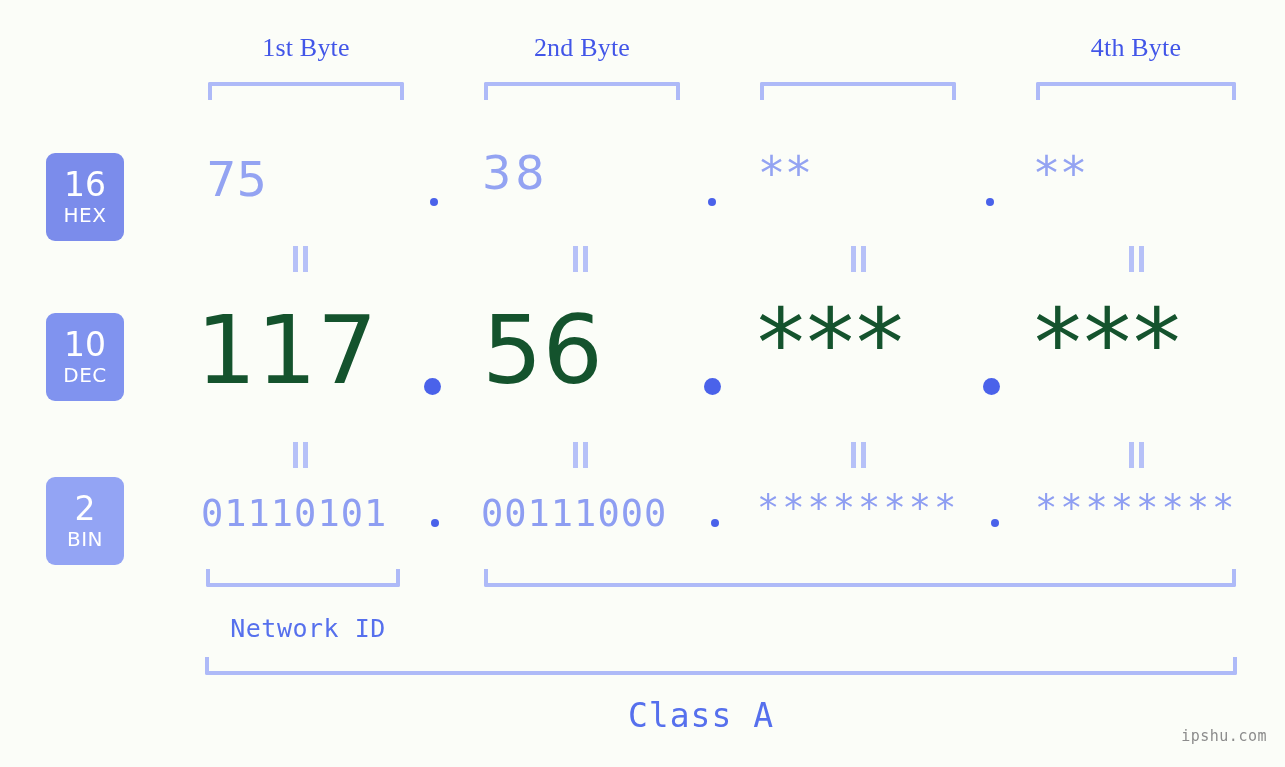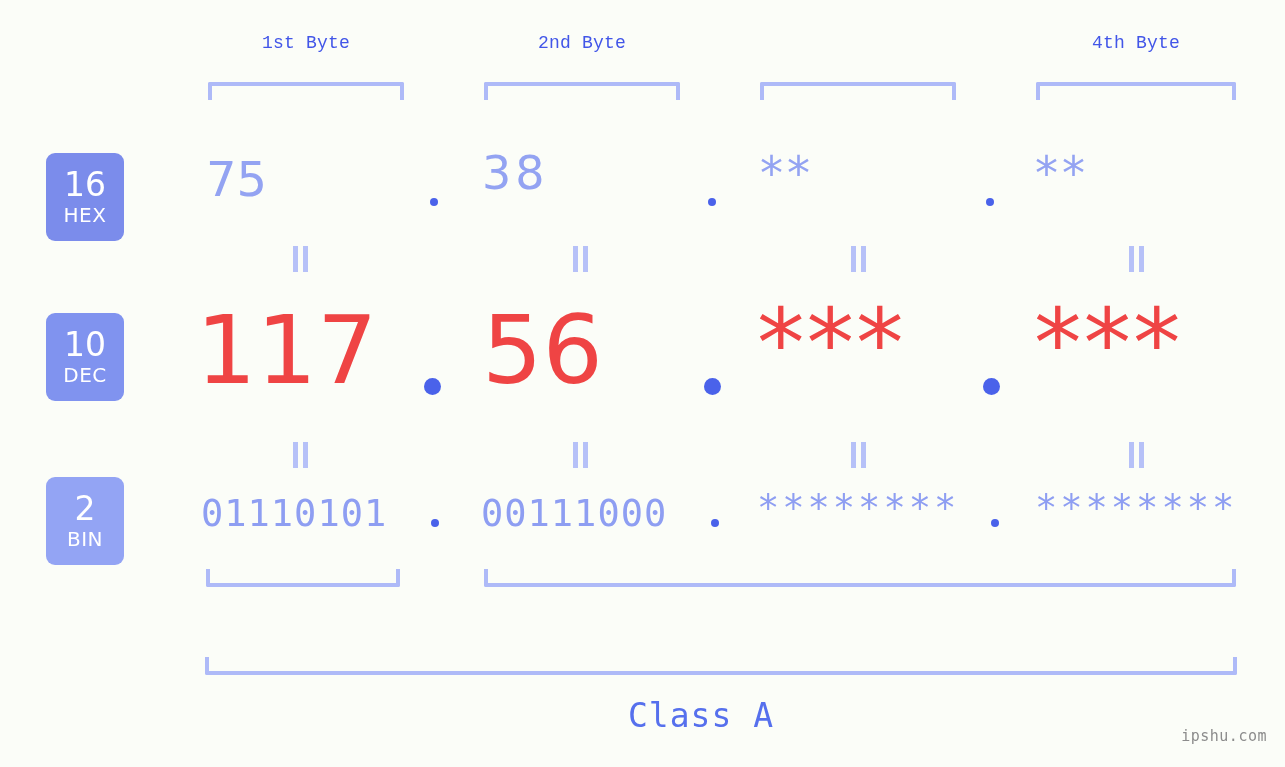--- a/index.html
+++ b/index.html
@@ -52,24 +52,24 @@
     margin-top: 1px;
   }
   #badge-hex { top: 153px; height: 88px; background: #7b8ceb; }
   #badge-dec { top: 313px; height: 88px; background: #8093ef; }
   #badge-bin { top: 477px; height: 88px; background: #93a4f4; }
 
   
   .byte-label {
     position: absolute;
     top: 33px;
-    font-size: 18px;
+    font-size: 26px;
     color: #4256e8;
     text-align: center;
-    font-family: Liberation Mono, monospace;
+    font-family: Liberation Serif, serif;
     letter-spacing: 0.2px;
   }
 
   
   .bracket {
     position: absolute;
     height: 18px;
     box-sizing: border-box;
   }
   .bracket.down {
@@ -96,21 +96,21 @@
   .row-hex .cell {
     font-size: 48px;
     color: #93a3f2;
     font-family: "DejaVu Sans", sans-serif;
     top: 155px;
   }
   .row-hex .cell.masked { font-size: 46px; letter-spacing: 4px; top: 150px; }
 
   .row-dec .cell {
     font-size: 95px;
-    color: #ef4444;
+    color: #14532d;
     font-family: "DejaVu Sans", sans-serif;
     top: 303px;
     font-weight: 400;
   }
   .row-dec .cell.masked { letter-spacing: 2px; top: 296px; }
 
   .row-bin .cell {
     font-size: 37px;
     color: #8e9ef2;
     font-family: "DejaVu Sans Mono", monospace;
@@ -268,19 +268,20 @@
     <div class="cell masked" style="left:1035px; width:202px;">********</div>
 
     <div class="dot bin-dot" style="left:431px;"></div>
     <div class="dot bin-dot" style="left:711px;"></div>
     <div class="dot bin-dot" style="left:991px;"></div>
   </div>
 
   <div class="bracket up" style="left:206px; top:569px; width:194px;"></div>
   <div class="bracket up" style="left:484px; top:569px; width:752px;"></div>
 
+  <div class="region-label" style="left:203px; top:614px; width:210px;">Network ID</div>
 
   <div class="bracket up" style="left:205px; top:657px; width:1032px;"></div>
   <div class="class-label" style="left:628px; top:696px; width:210px;">Class A</div>
 
   <div class="watermark">ipshu.com</div>
 
 </div>
 
 </body></html>

